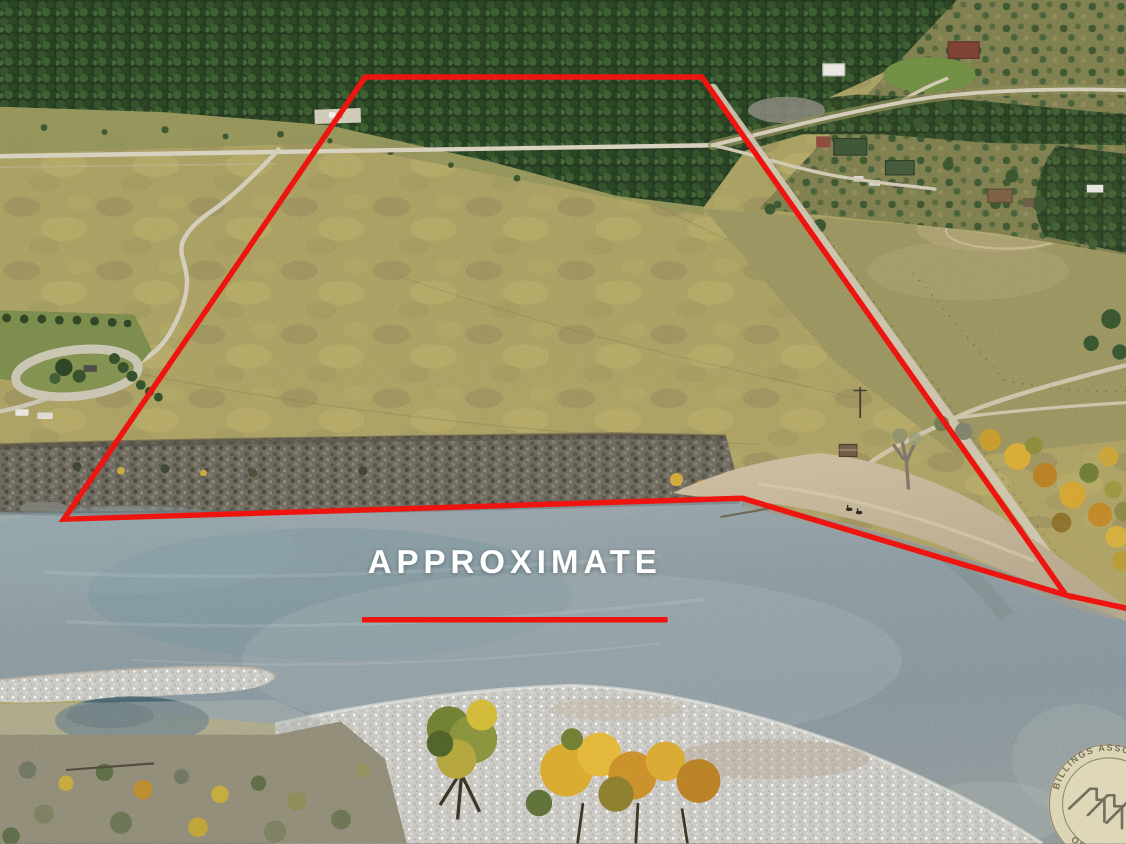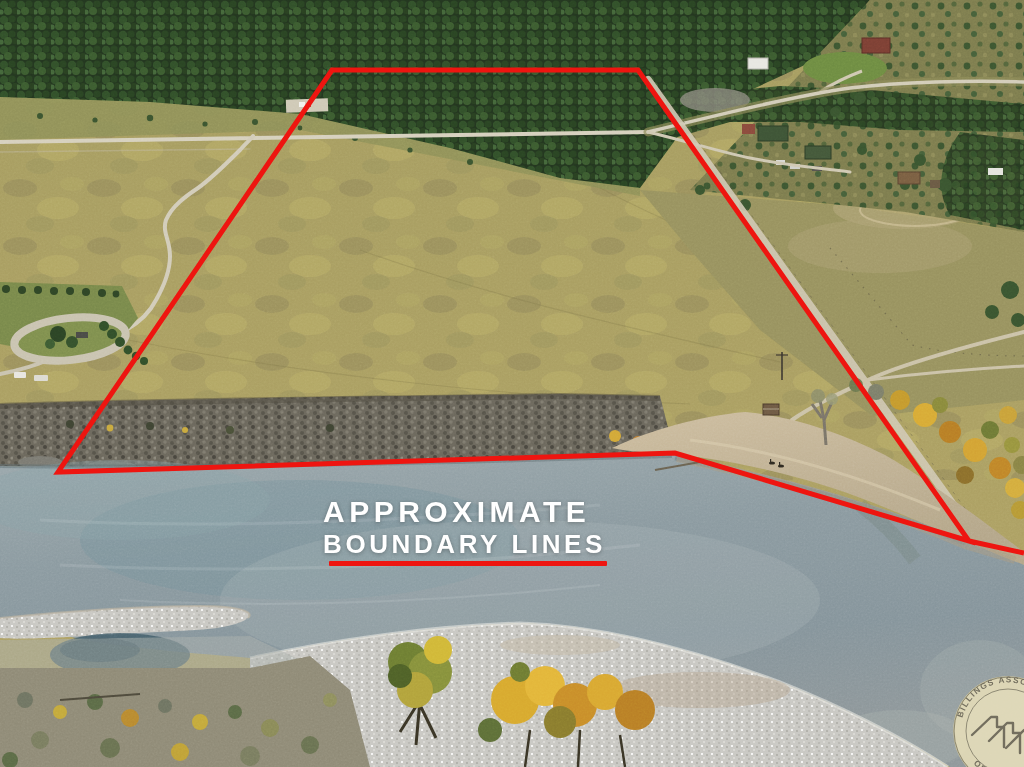--- a/index.html
+++ b/index.html
@@ -3,21 +3,21 @@
 <meta charset="utf-8">
 <style>
   html,body{margin:0;padding:0;background:#222;}
   .stage{
     position:relative;width:1024px;height:767px;overflow:hidden;
     background:#9aa7ab;font-family:"Liberation Sans",sans-serif;
   }
   .stage svg{position:absolute;left:0;top:0;display:block;}
   .annotation{
     position:absolute;left:323px;top:497px;width:290px;height:75px;
-    text-align:left;color:#ffffff;line-height:1;
+    text-align:center;color:#ffffff;line-height:1;
     text-shadow:0 1px 4px rgba(0,0,0,.30);
   }
   .annotation .line1{
     position:absolute;left:0;top:0;width:100%;
     font-size:30px;font-weight:bold;letter-spacing:4.5px;
   }
   .annotation .line2{
     position:absolute;left:0;top:34px;width:100%;
     font-size:26px;font-weight:bold;letter-spacing:3.6px;
   }
@@ -378,17 +378,16 @@
     <g fill="none" stroke="#6e6754" stroke-width="2.4" stroke-linejoin="round" stroke-linecap="round">
       <path d="M-36,4 L-17,-14 L-11,-14 L-11,-4 L-4,-4 L-4,16"></path>
       <path d="M-19,10 L-1,-8 L5,-8 L5,2 L12,2 L12,22"></path>
       <path d="M-2,17 L16,-1 L22,-1 L22,9 L29,9 L29,27"></path>
     </g>
   </g>
 </svg>
 
   <div class="annotation">
     <div class="line1">APPROXIMATE</div>
-    <div class="line2">BOUNDARY LINES</div>
     <div class="underline"></div>
   </div>
 
 </div>
 
 </body></html>

